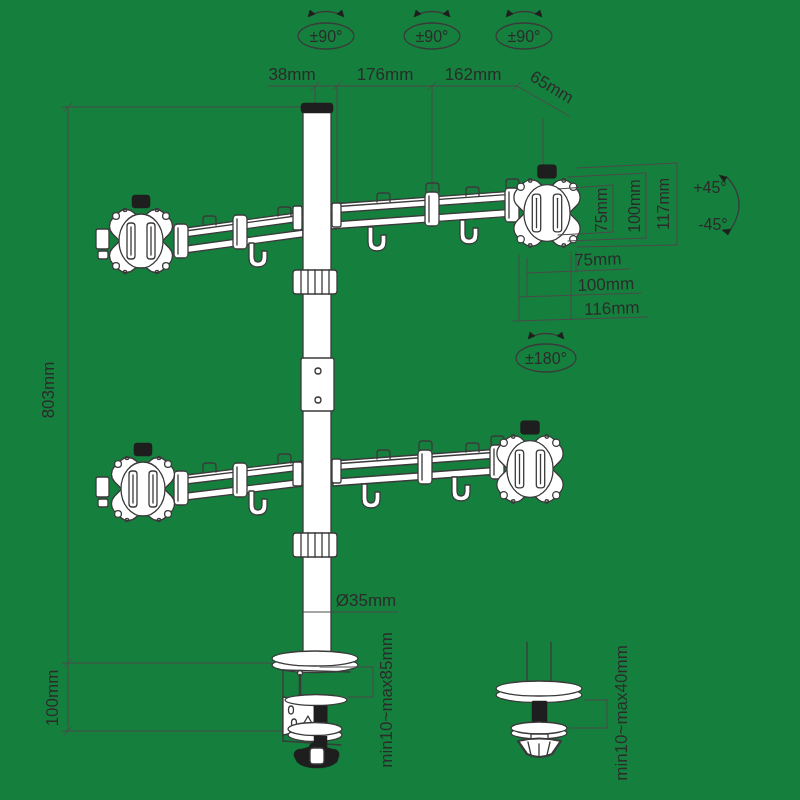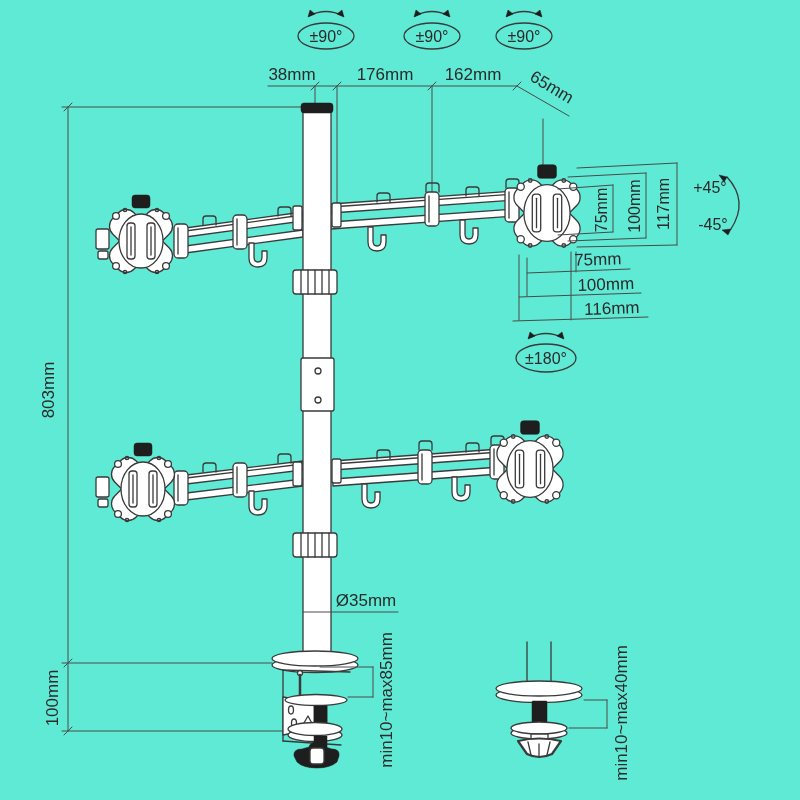--- a/index.html
+++ b/index.html
@@ -1,16 +1,16 @@
 <!DOCTYPE html>
 <html><head>
 <meta charset="utf-8">
 <style>
   html,body{margin:0;padding:0;background:#fff;}
-  .stage{position:relative;width:800px;height:800px;background:#5eead4;overflow:hidden;}
+  .stage{position:relative;width:800px;height:800px;background:#15803d;overflow:hidden;}
   svg{display:block;}
   svg *{vector-effect:non-scaling-stroke;}
   .ln{stroke:#3a3a3a;fill:none;stroke-width:1.3;stroke-linecap:round;stroke-linejoin:round;}
   .w{fill:#ffffff;stroke:#3a3a3a;stroke-width:1.3;stroke-linejoin:round;}
   .d{fill:#1e1e1e;stroke:#1e1e1e;stroke-width:0.5;stroke-linejoin:round;}
   .dim{stroke:#4a4a4a;fill:none;stroke-width:1;stroke-linecap:round;}
   text{font-family:"Liberation Sans","DejaVu Sans",sans-serif;fill:#2b2b2b;font-size:17px;stroke:none;}
   text.badge{font-size:16px;}
   text.small{font-size:16px;}
 </style>

